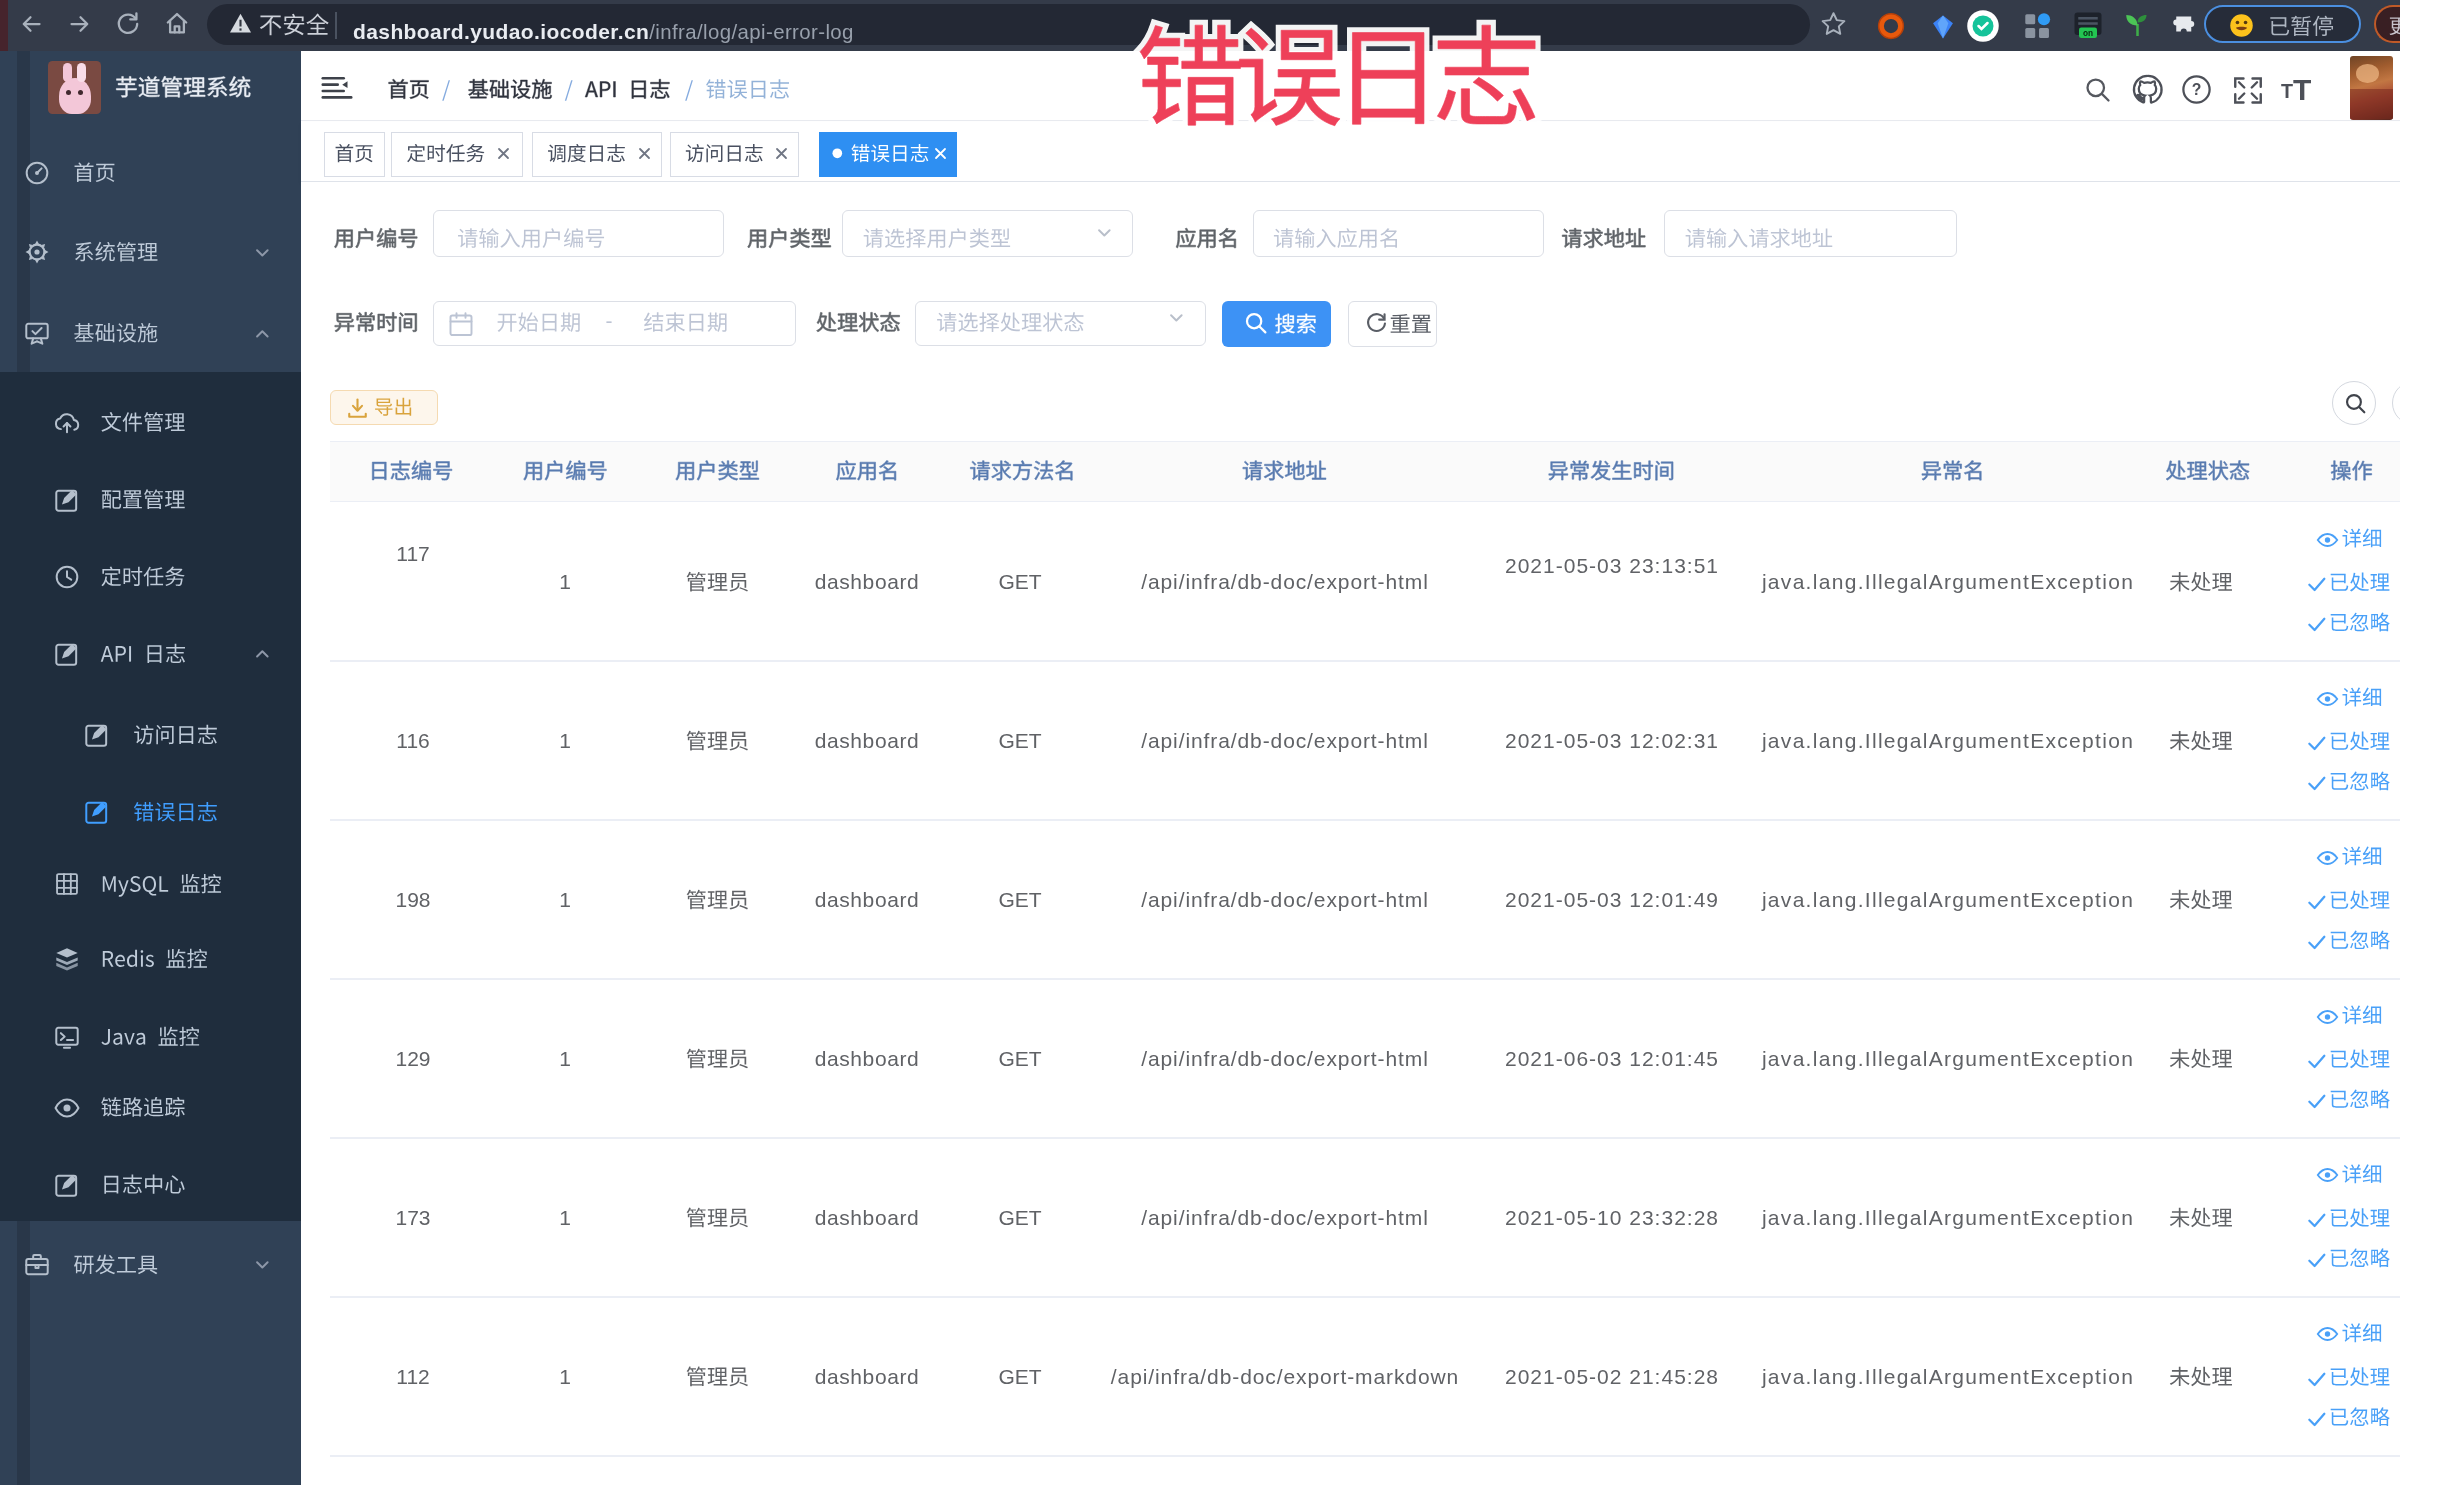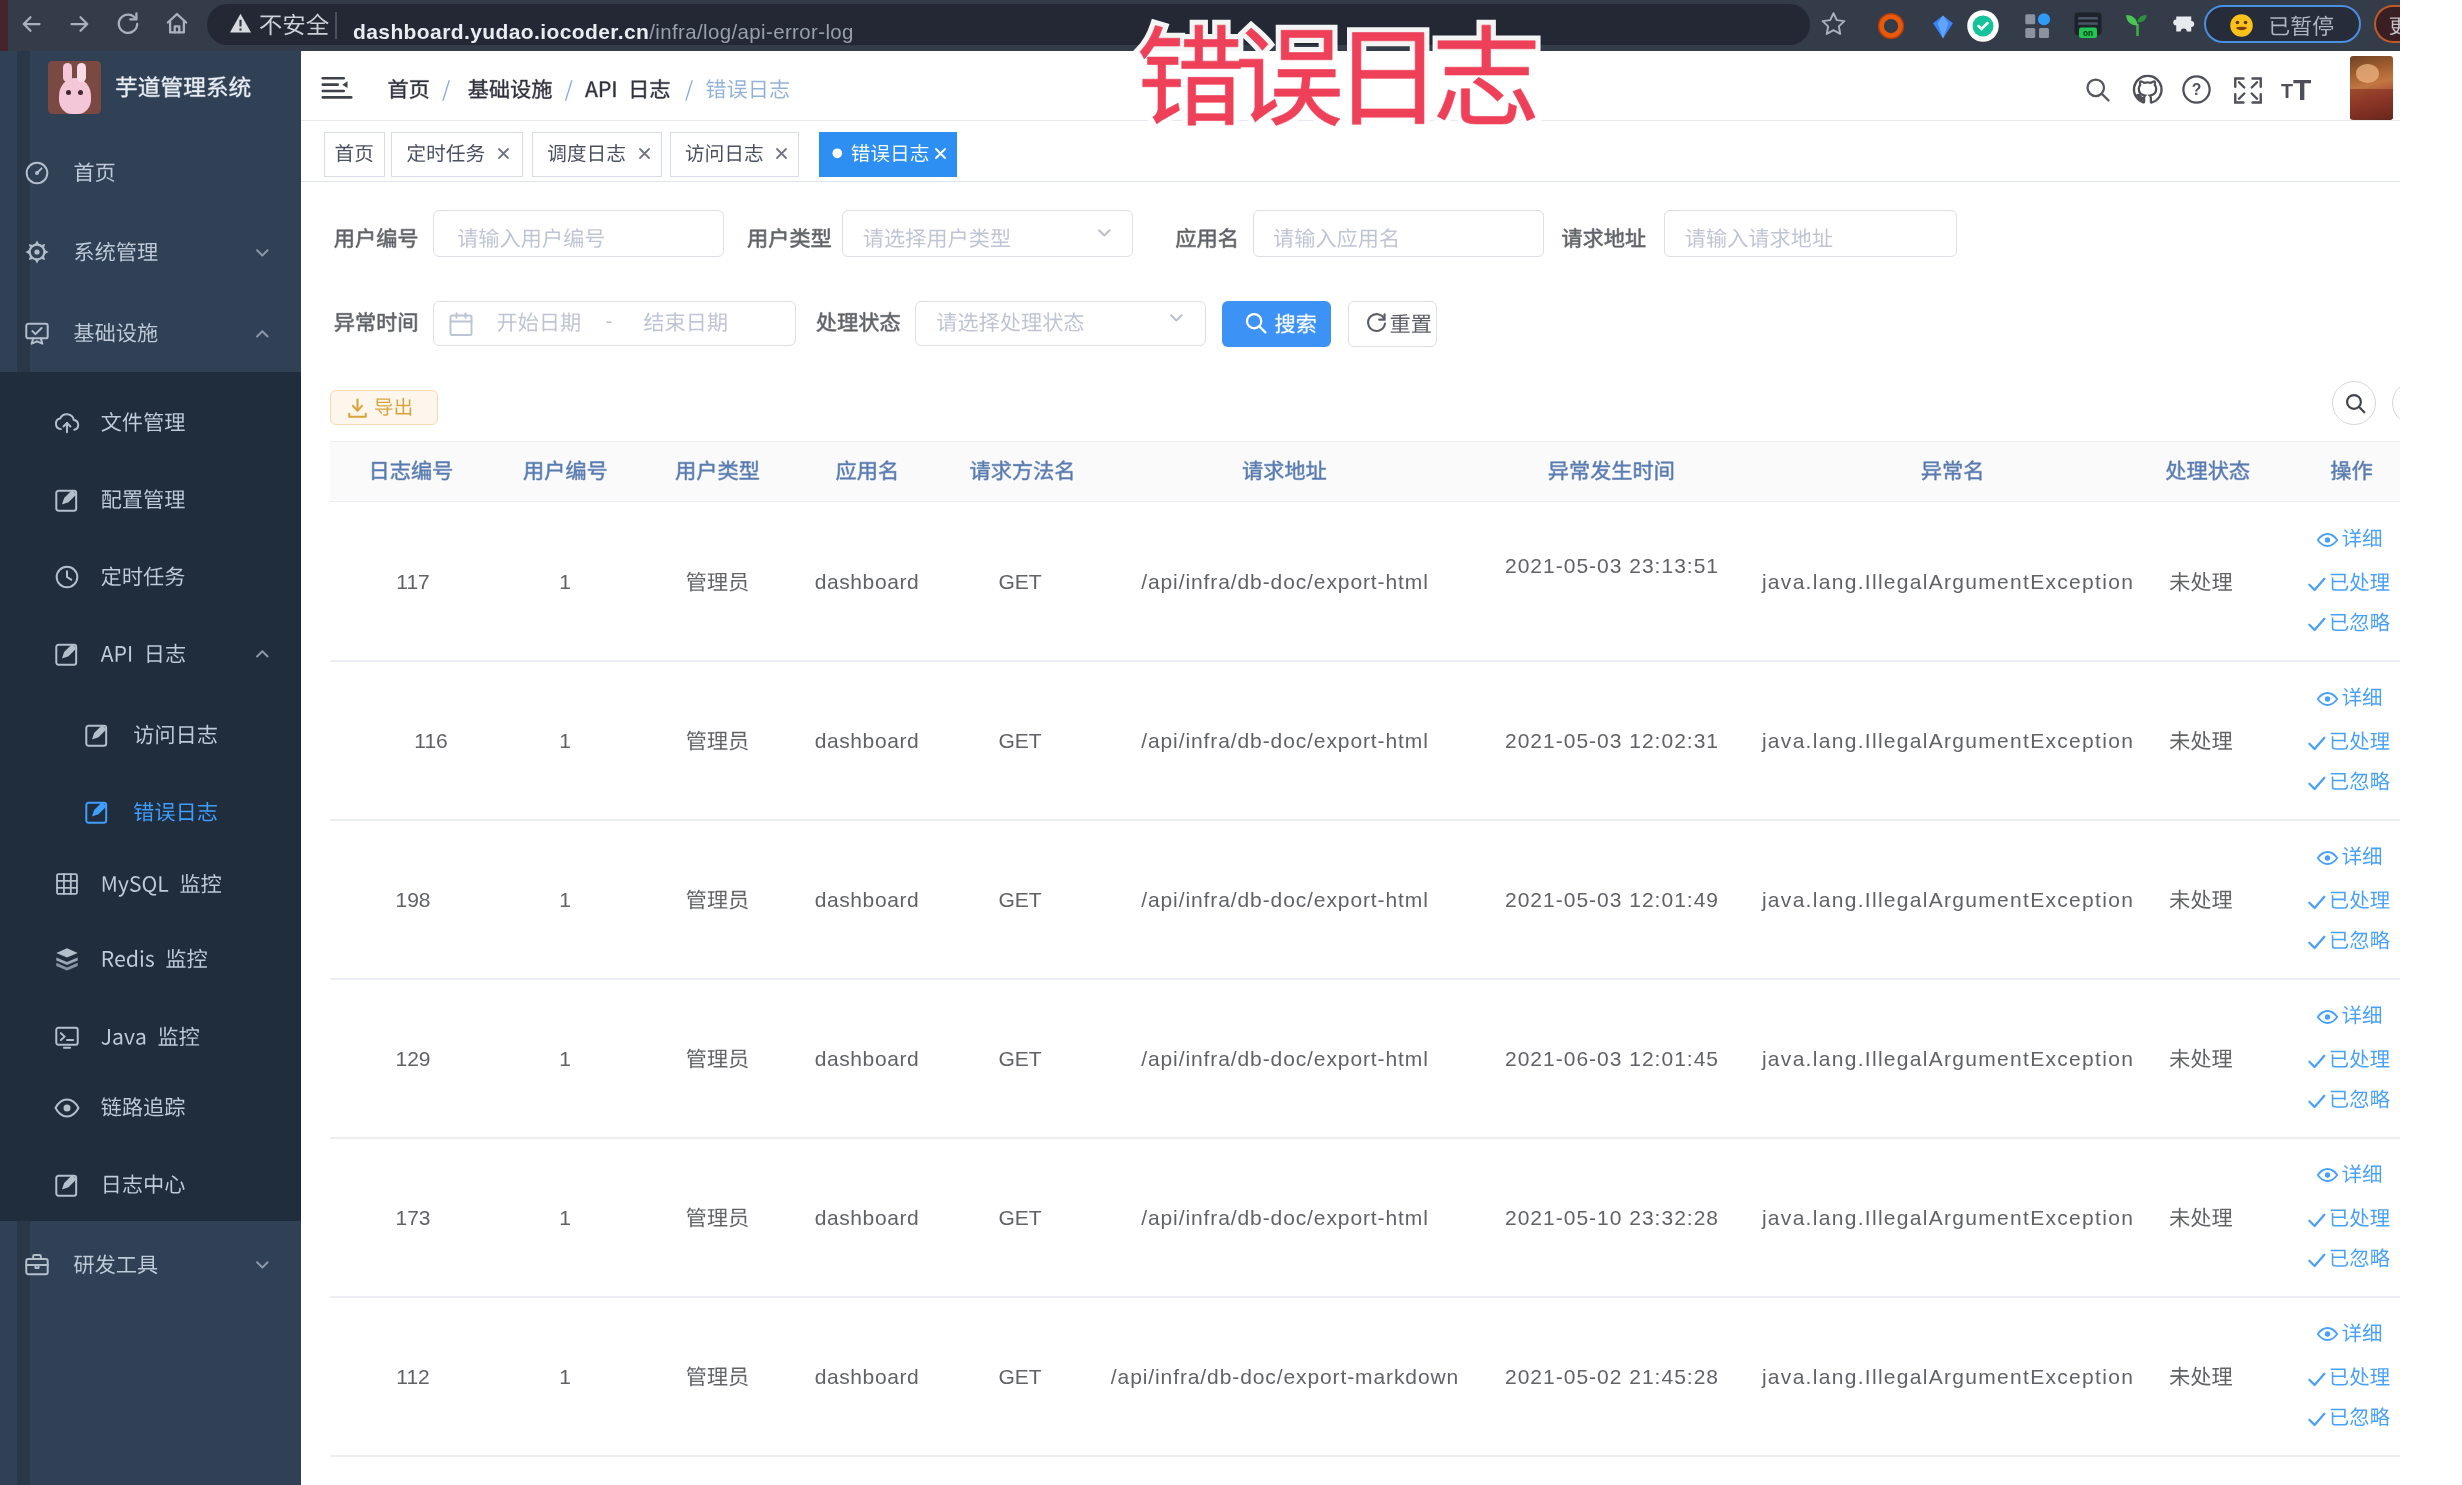--- a/index.html
+++ b/index.html
@@ -54,28 +54,28 @@
   <div class="abs" style="left:330px;top:390px;width:108px;height:35px;background:#fdf6ec;border:1.5px solid #f5dab1;border-radius:6px"></div>
 
   <div class="abs" style="left:330px;top:441px;width:2102px;height:61px;background:#fafafa;border-top:1.5px solid #ebeef5;border-bottom:1.5px solid #ebeef5"></div>
   <div class="abs" style="left:330px;top:660px;width:2102px;height:1.5px;background:#ebeef5"></div>
   <div class="abs" style="left:330px;top:819px;width:2102px;height:1.5px;background:#ebeef5"></div>
   <div class="abs" style="left:330px;top:978px;width:2102px;height:1.5px;background:#ebeef5"></div>
   <div class="abs" style="left:330px;top:1137px;width:2102px;height:1.5px;background:#ebeef5"></div>
   <div class="abs" style="left:330px;top:1296px;width:2102px;height:1.5px;background:#ebeef5"></div>
   <div class="abs" style="left:330px;top:1455px;width:2102px;height:1.5px;background:#ebeef5"></div>
   <div class="lt" style="left:353px;top:19.7px;font-size:21px;color:#e9ecf1;font-weight:700;letter-spacing:0.4px">dashboard.yudao.iocoder.cn<span style="color:#98a0ac;font-weight:400;font-size:20.4px">/infra/log/api-error-log</span></div>
-    <div class="ct" style="left:413px;top:568px;letter-spacing:0px">117</div>
+    <div class="ct" style="left:413px;top:540px;letter-spacing:0px">117</div>
     <div class="ct" style="left:565px;top:568px;letter-spacing:0px">1</div>
     <div class="ct" style="left:867px;top:568px;letter-spacing:0.6px">dashboard</div>
     <div class="ct" style="left:1020px;top:568px;letter-spacing:0px">GET</div>
     <div class="ct" style="left:1285px;top:568px;letter-spacing:0.9px">/api/infra/db-doc/export-html</div>
     <div class="ct" style="left:1612px;top:552px;letter-spacing:1px">2021-05-03 23:13:51</div>
     <div class="ct" style="left:1948px;top:568px;letter-spacing:1.3px">java.lang.IllegalArgumentException</div>
-    <div class="ct" style="left:431px;top:727px;letter-spacing:0px">116</div>
+    <div class="ct" style="left:413px;top:727px;letter-spacing:0px">116</div>
     <div class="ct" style="left:565px;top:727px;letter-spacing:0px">1</div>
     <div class="ct" style="left:867px;top:727px;letter-spacing:0.6px">dashboard</div>
     <div class="ct" style="left:1020px;top:727px;letter-spacing:0px">GET</div>
     <div class="ct" style="left:1285px;top:727px;letter-spacing:0.9px">/api/infra/db-doc/export-html</div>
     <div class="ct" style="left:1612px;top:727px;letter-spacing:1px">2021-05-03 12:02:31</div>
     <div class="ct" style="left:1948px;top:727px;letter-spacing:1.3px">java.lang.IllegalArgumentException</div>
     <div class="ct" style="left:413px;top:886px;letter-spacing:0px">198</div>
     <div class="ct" style="left:565px;top:886px;letter-spacing:0px">1</div>
     <div class="ct" style="left:867px;top:886px;letter-spacing:0.6px">dashboard</div>
     <div class="ct" style="left:1020px;top:886px;letter-spacing:0px">GET</div>

